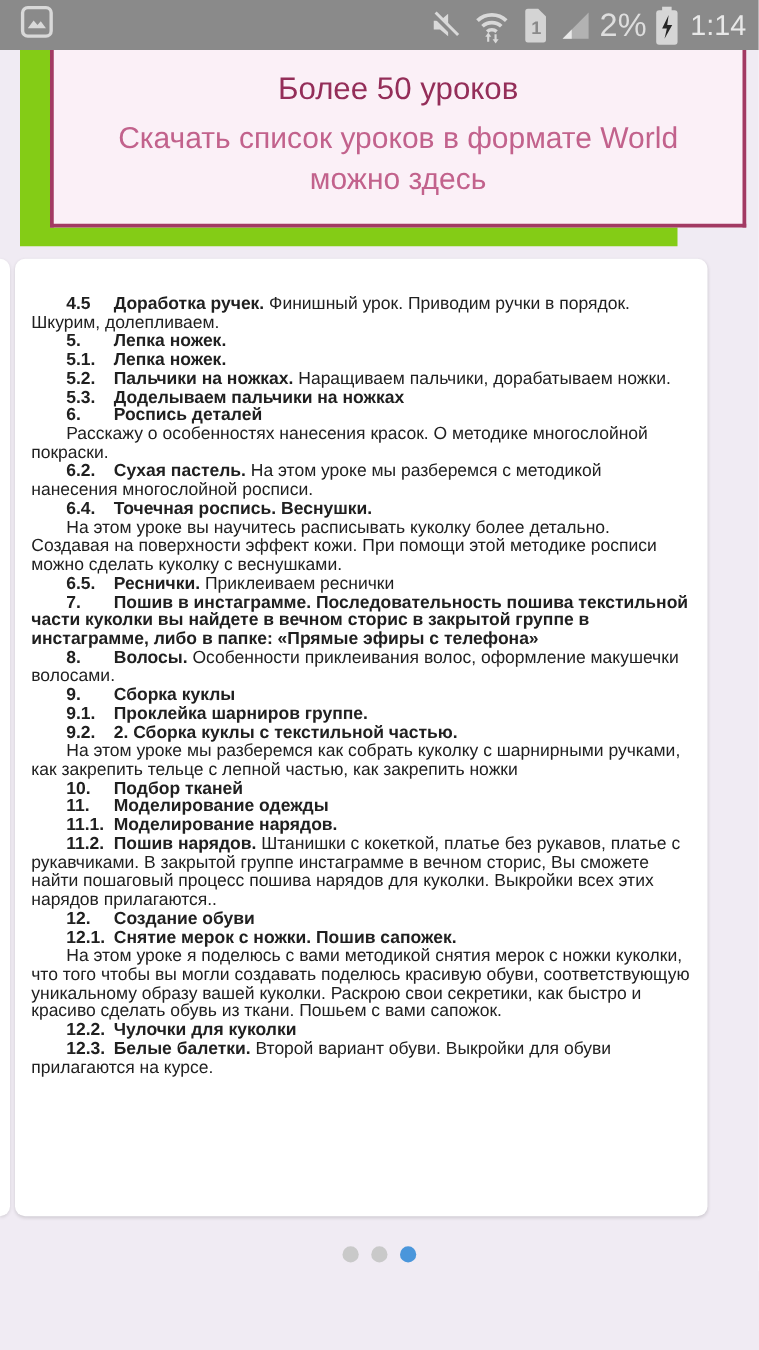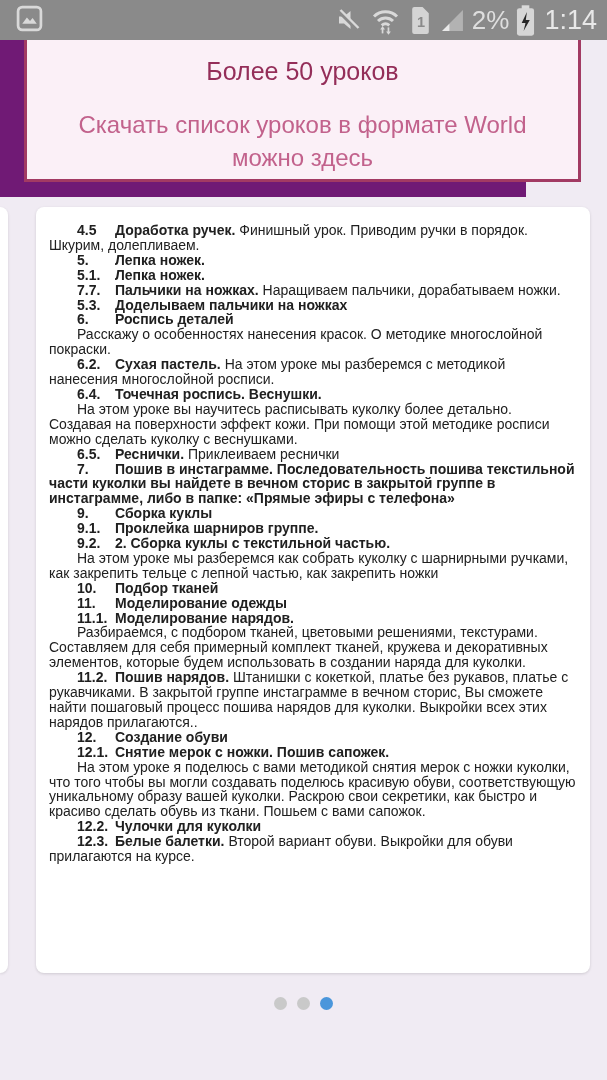--- a/index.html
+++ b/index.html
@@ -11,51 +11,51 @@
   
   .statusbar{
     position:absolute;left:0;top:0;width:607px;height:40px;
     background:#8a8a8a;display:flex;align-items:center;
     color:#e3e3e3;
   }
   .sb-left{margin-left:16px;display:flex;align-items:center;}
   .sb-right{margin-left:auto;margin-right:6px;display:flex;align-items:center;gap:7px;}
   .sb-right svg{display:block;}
   .sb-pct{font-size:26px;color:#dedede;letter-spacing:0;}
-  .sb-time{font-size:27px;color:#e8e8e8;margin-left:2px;margin-right:4px;}
+  .sb-time{font-size:23px;color:#e8e8e8;margin-left:2px;margin-right:4px;}
   
   .pink-section{
-    position:absolute;left:0;top:40px;width:526px;height:157px;
-    background:#701a75;
+    position:absolute;left:16px;top:40px;width:526px;height:157px;
+    background:#84cc16;
   }
   .header-card{
     position:absolute;left:24px;top:0px;width:551px;height:139px;
     background:#fbf0f7;
     border-left:3px solid #a23a63;border-right:3px solid #a23a63;border-bottom:3px solid #a23a63;
     text-align:center;
   }
   .header-title{
     margin-top:17px;font-size:25px;font-weight:500;color:#942e59;
   }
   .header-subtitle{
-    margin:22px auto 0 auto;max-width:500px;
+    margin:8px auto 0 auto;max-width:500px;
     font-size:24px;line-height:33px;color:#c2628c;
   }
   
   .peek-card{
     position:absolute;left:0;top:207px;width:8px;height:766px;
     background:#ffffff;border-radius:0 8px 8px 0;
     box-shadow:0 1px 3px rgba(0,0,0,0.12);
   }
   .lessons-card{
-    position:absolute;left:36px;top:207px;width:554px;height:766px;
+    position:absolute;left:12px;top:207px;width:554px;height:766px;
     background:#ffffff;border-radius:8px;
     box-shadow:0 1px 3px rgba(0,0,0,0.14);
     box-sizing:border-box;
-    padding:16px 14px 10px 13px;
+    padding:28px 14px 10px 13px;
     overflow:hidden;
   }
   .lesson{
     margin:0;font-size:14px;line-height:14.9px;color:#202020;
     text-indent:28px;
   }
   .lesson .num{font-weight:bold;display:inline-block;min-width:38px;text-indent:0;}
   .lesson .ttl{font-weight:bold;}
   
   .dots{
@@ -144,37 +144,37 @@
   </div>
 </div>
 
 <div class="peek-card"></div>
 
 <div class="lessons-card">
   <div>
       <p class="lesson"><span class="num">4.5</span><span class="ttl">Доработка ручек. </span><span>Финишный урок. Приводим ручки в порядок. Шкурим, долепливаем.</span></p>
       <p class="lesson"><span class="num">5.</span><span class="ttl">Лепка ножек.</span></p>
       <p class="lesson"><span class="num">5.1.</span><span class="ttl">Лепка ножек.</span></p>
-      <p class="lesson"><span class="num">7.7.</span><span class="ttl">Пальчики на ножках. </span><span>Наращиваем пальчики, дорабатываем ножки.</span></p>
+      <p class="lesson"><span class="num">5.2.</span><span class="ttl">Пальчики на ножках. </span><span>Наращиваем пальчики, дорабатываем ножки.</span></p>
       <p class="lesson"><span class="num">5.3.</span><span class="ttl">Доделываем пальчики на ножках</span></p>
       <p class="lesson"><span class="num">6.</span><span class="ttl">Роспись деталей</span></p>
       <p class="lesson"><span>Расскажу о особенностях нанесения красок. О методике многослойной покраски.</span></p>
       <p class="lesson"><span class="num">6.2.</span><span class="ttl">Сухая пастель. </span><span>На этом уроке мы разберемся с методикой нанесения многослойной росписи.</span></p>
       <p class="lesson"><span class="num">6.4.</span><span class="ttl">Точечная роспись. Веснушки.</span></p>
       <p class="lesson"><span>На этом уроке вы научитесь расписывать куколку более детально. Создавая на поверхности эффект кожи. При помощи этой методике росписи можно сделать куколку с веснушками.</span></p>
       <p class="lesson"><span class="num">6.5.</span><span class="ttl">Реснички. </span><span>Приклеиваем  реснички</span></p>
       <p class="lesson"><span class="num">7.</span><span class="ttl">Пошив в инстаграмме. Последовательность пошива текстильной части куколки вы найдете в вечном сторис в закрытой группе в инстаграмме, либо в папке: «Прямые эфиры с телефона»</span></p>
+      <p class="lesson"><span class="num">8.</span><span class="ttl">Волосы. </span><span>Особенности приклеивания волос, оформление макушечки волосами.</span></p>
       <p class="lesson"><span class="num">9.</span><span class="ttl">Сборка куклы</span></p>
       <p class="lesson"><span class="num">9.1.</span><span class="ttl">Проклейка шарниров группе.</span></p>
       <p class="lesson"><span class="num">9.2.</span><span class="ttl">2. Сборка куклы с текстильной частью.</span></p>
       <p class="lesson"><span>На этом уроке мы разберемся как собрать куколку с шарнирными ручками, как закрепить тельце с лепной частью, как закрепить ножки</span></p>
       <p class="lesson"><span class="num">10.</span><span class="ttl">Подбор тканей</span></p>
       <p class="lesson"><span class="num">11.</span><span class="ttl">Моделирование одежды</span></p>
       <p class="lesson"><span class="num">11.1.</span><span class="ttl">Моделирование нарядов.</span></p>
-      <p class="lesson"><span>Разбираемся, с подбором тканей, цветовыми решениями, текстурами. Составляем для себя примерный комплект тканей, кружева и декоративных элементов, которые будем использовать в создании наряда для куколки.</span></p>
       <p class="lesson"><span class="num">11.2.</span><span class="ttl">Пошив нарядов. </span><span>Штанишки с кокеткой, платье без рукавов, платье с рукавчиками. В закрытой группе инстаграмме в вечном сторис, Вы сможете найти пошаговый процесс пошива нарядов для куколки. Выкройки всех этих нарядов прилагаются..</span></p>
       <p class="lesson"><span class="num">12.</span><span class="ttl">Создание обуви</span></p>
       <p class="lesson"><span class="num">12.1.</span><span class="ttl">Снятие мерок с ножки. Пошив сапожек.</span></p>
       <p class="lesson"><span>На этом уроке я поделюсь с вами методикой снятия мерок с ножки куколки, что того чтобы вы могли создавать поделюсь красивую обуви, соответствующую уникальному образу вашей куколки. Раскрою свои секретики, как быстро и красиво сделать обувь из ткани.   Пошьем с вами сапожок.</span></p>
       <p class="lesson"><span class="num">12.2.</span><span class="ttl">Чулочки для куколки</span></p>
       <p class="lesson"><span class="num">12.3.</span><span class="ttl">Белые балетки. </span><span>Второй вариант обуви. Выкройки для обуви прилагаются на курсе.</span></p>
     </div>
 </div>
 
 <div class="dots">

